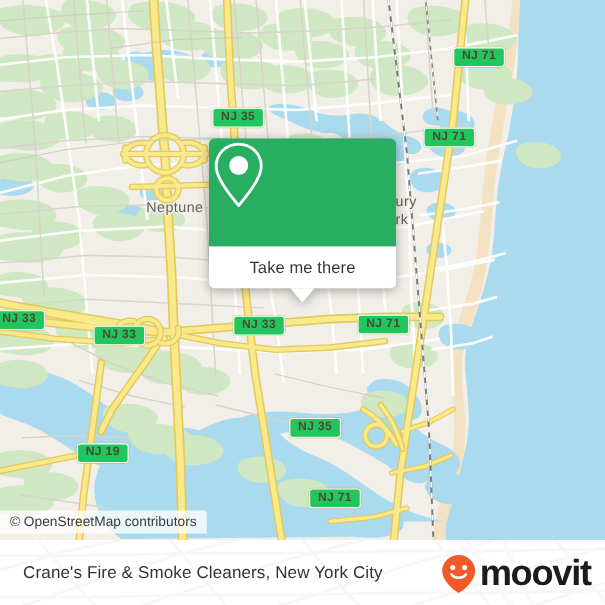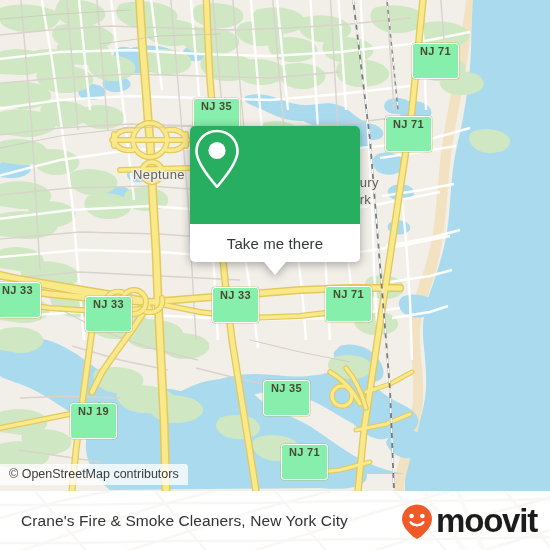--- a/index.html
+++ b/index.html
@@ -28,29 +28,29 @@
     white-space:nowrap;
     text-shadow:
       -1.5px 0 #f2efe9, 1.5px 0 #f2efe9, 0 -1.5px #f2efe9, 0 1.5px #f2efe9,
       -1px -1px #f2efe9, 1px -1px #f2efe9, -1px 1px #f2efe9, 1px 1px #f2efe9;
     pointer-events:none;
   }
 
   
   .shield{
     position:absolute;
-    background:#86efac;
+    background:#22c55e;
     border:1.5px solid #ffffff;
     border-radius:3px;
     color:#4a4a33;
     font-family:"Liberation Sans", sans-serif;
     font-size:11px;
     font-weight:bold;
     letter-spacing:.3px;
-    padding:1px 7px 20px 7px;
+    padding:1px 7px 2px 7px;
     line-height:13px;
     white-space:nowrap;
     box-shadow:0 0 0 .5px rgba(180,170,60,.55);
   }
 
   
   #popup{
     position:absolute;
     left:190px; top:126px;
     width:170px;
@@ -495,21 +495,21 @@
 
         <g stroke="#cdc7be" stroke-width="1" fill="none" opacity=".8">
           <path d="M-10,150 L60,136 L130,128 L200,126"></path>
           <path d="M-10,20 L60,14 L130,10"></path>
           <path d="M250,340 L300,352 L350,362"></path>
           <path d="M100,44 L160,36 L220,34"></path>
         </g>
       </g>
     </svg>
 
-    <div class="place-label" style="left:133px; top:167px;text-align:right;">Neptune</div>
+    <div class="place-label" style="left:133px; top:181px;text-align:right;">Neptune</div>
     <div class="place-label" style="left:352px; top:175px;">bury</div>
     <div class="place-label" style="left:352px; top:192px;">ark</div>
 
     <div class="shield" style="left:412px; top:43px;">NJ 71</div>
     <div class="shield" style="left:193px; top:98px;">NJ 35</div>
     <div class="shield" style="left:385px; top:116px;">NJ 71</div>
     <div class="shield" style="left:-6px;  top:282px;">NJ 33</div>
     <div class="shield" style="left:85px;  top:296px;">NJ 33</div>
     <div class="shield" style="left:212px; top:287px;">NJ 33</div>
     <div class="shield" style="left:325px; top:286px;">NJ 71</div>

